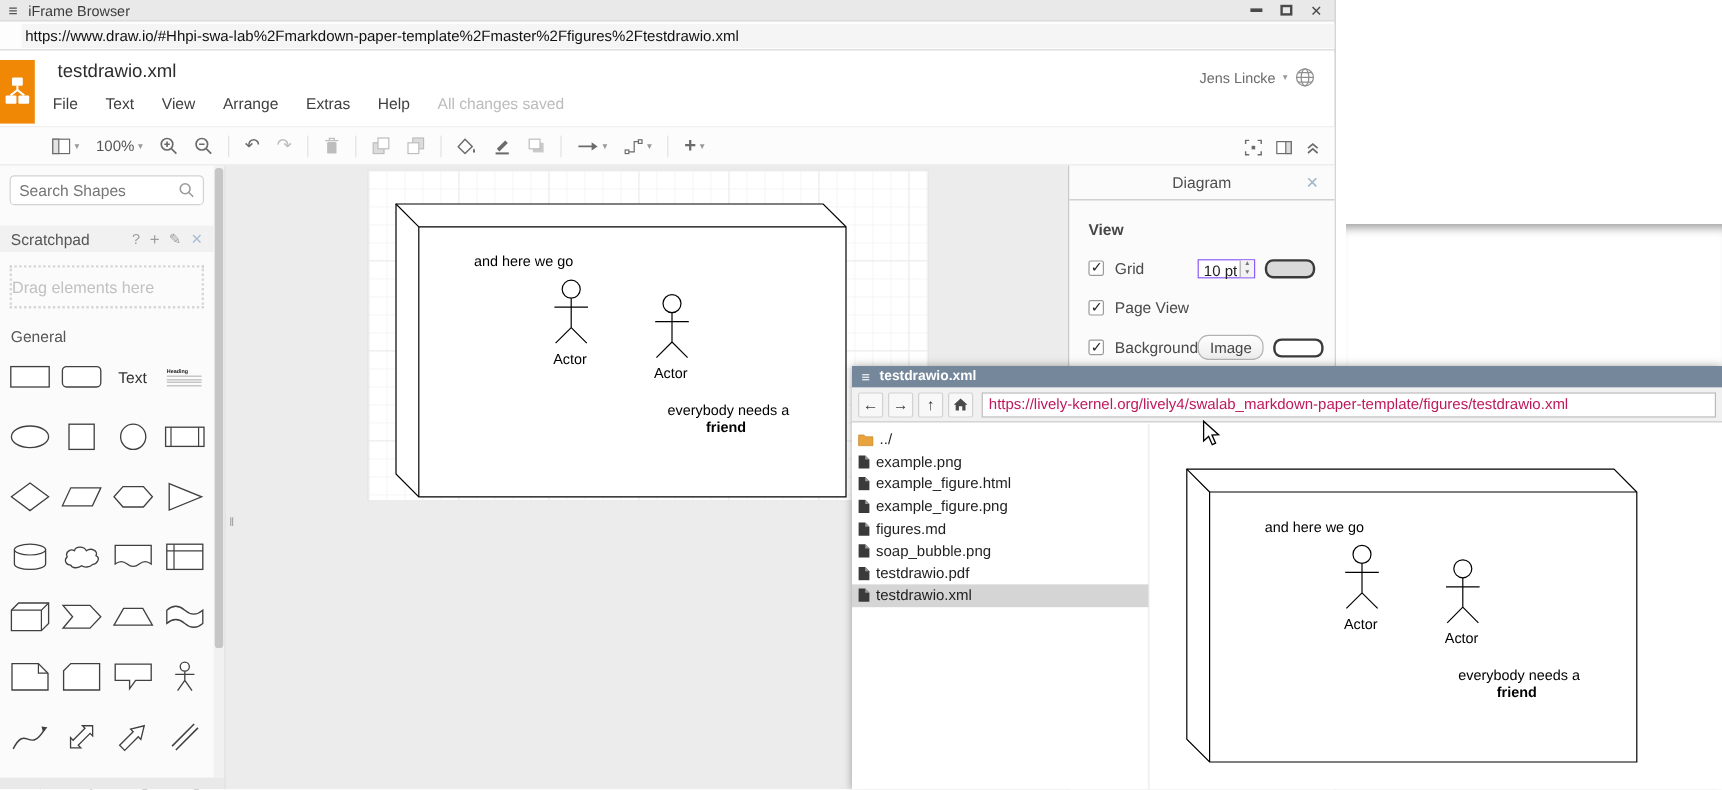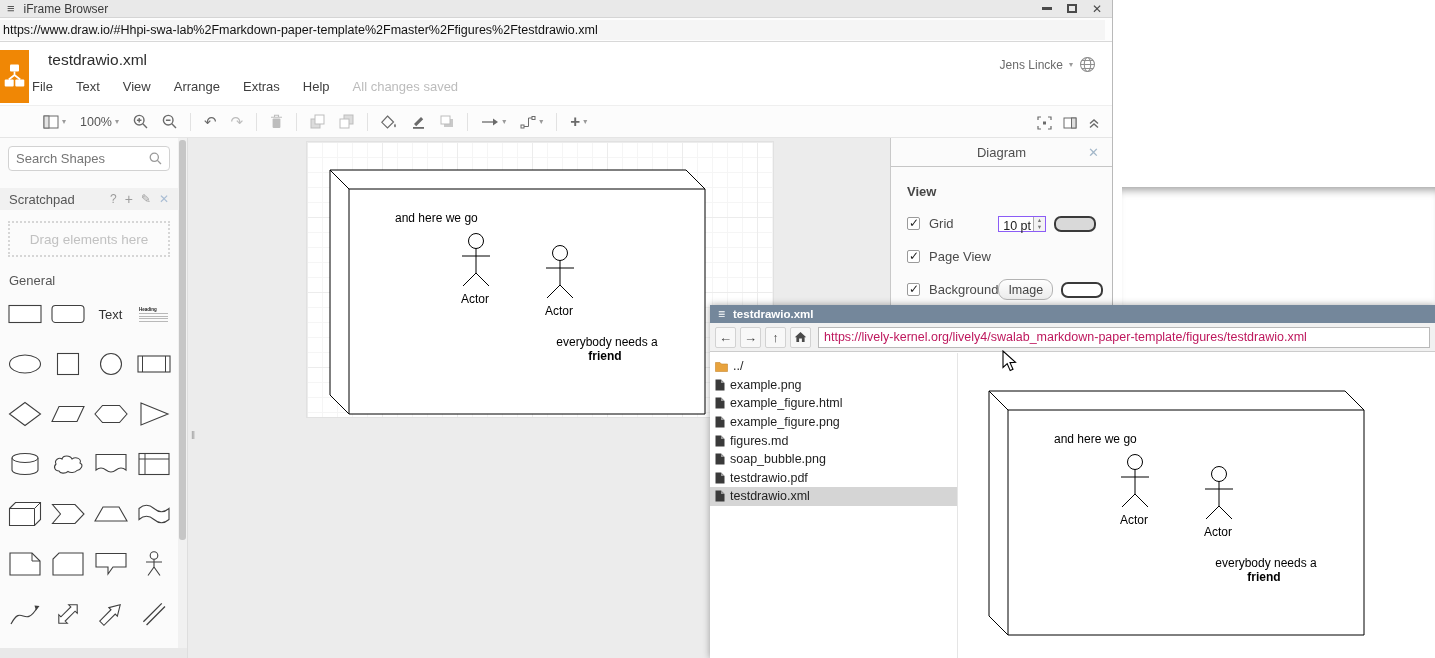--- a/index.html
+++ b/index.html
@@ -11,27 +11,27 @@
   
   .win-iframe { position:absolute; left:0; top:0; width:1113px; height:658px; background:#fff; border-right:1px solid #b9b9b9; }
   .if-titlebar { height:18px; background:#e9e9e9; border-bottom:1px solid #d5d5d5; display:flex; align-items:center; padding:0 10px 0 7px; gap:9px; }
   .hamburger { font-size:13px; color:#555; line-height:1; }
   .if-title { font-size:12px; color:#3b3b3b; }
   .winbtns { margin-left:auto; display:flex; gap:15px; align-items:center; }
   .wb-min { width:10px; height:3px; background:#4a4a4a; }
   .wb-max { width:10px; height:9px; border:2px solid #4a4a4a; }
   .wb-close { color:#4a4a4a; font-size:12px; font-weight:bold; line-height:1; }
   .if-urlbar { height:24px; background:#fdfdfd; border-bottom:1px solid #d8d8d8; display:flex; align-items:center; }
-  .if-url { width:1105px; height:20px; border:none; outline:none; background:#f5f5f5; font-family:inherit; font-size:12.5px; color:#111; padding:0 3px; }
+  .if-url { width:1105px; height:20px; border:none; outline:none; background:#f5f5f5; font-family:inherit; font-size:12.5px; color:#111; padding:0 3px;margin-left:18px; }
 
   
   .drawio { position:absolute; left:0; top:43px; width:1112px; height:615px; background:#fff; }
   .dw-logo { position:absolute; left:0; top:7px; width:29px; height:53px; background:#F08705; display:flex; align-items:center; justify-content:center; }
   .dw-title { position:absolute; left:48px; top:8px; font-size:15.5px; color:#2d2d2d; }
-  .dw-menubar { position:absolute; left:32px; top:36px; display:flex; gap:23px; font-size:13px; color:#3f3f3f; align-items:center; }
+  .dw-menubar { position:absolute; left:44px; top:36px; display:flex; gap:23px; font-size:13px; color:#3f3f3f; align-items:center; }
   .menu-item { cursor:default; }
   .dw-status { color:#bcbcbc; }
   .dw-user { position:absolute; right:16px; top:13px; display:flex; align-items:center; gap:6px; font-size:12px; color:#6a6a6a; }
   .caret { font-size:8px; color:#9a9a9a; }
 
   .dw-toolbar { position:absolute; left:0; top:62px; width:100%; height:33px; background:#fcfcfc;
                 border-top:1px solid #efefef; border-bottom:1px solid #e5e5e5; display:flex; align-items:center; padding-left:36px; }
   .tb-btn { display:flex; align-items:center; gap:3px; margin:0 7px; color:#6b6b6b; font-size:13px; }
   .tb-btn.disabled { color:#bdbdbd; }
   .tb-zoom { font-size:12.5px; color:#555; }
@@ -40,21 +40,21 @@
   .uglyph { font-size:15px; line-height:1; }
 
   
   .dw-sidebar { position:absolute; left:0; top:95px; width:178px; height:510px; background:#fbfbfb; }
   .search-row { padding:8px 8px 0; }
   .search-box { height:25px; background:#fff; border:1px solid #d2d2d2; border-radius:4px; display:flex; align-items:center; padding:0 7px; }
   .search-input { border:none; outline:none; background:transparent; flex:1; font-family:inherit; font-size:13px; color:#555; min-width:0; }
   .sp-header { height:22px; background:#f1f1f1; display:flex; align-items:center; padding:0 9px; color:#565656; font-size:13px; margin-top:17px; }
   .sp-icons { margin-left:auto; display:flex; gap:8px; color:#9c9c9c; font-size:12px; align-items:center; }
   .sp-close { color:#a9bdd4; font-size:12px; }
-  .drop-area { margin:11px 8px 0; height:36px; border:2px dotted #d6d6d6; display:flex; align-items:center; justify-content:center; color:#c1c1c1; font-size:13.5px; }
+  .drop-area { margin:11px 8px 0; height:36px; border:2px dotted #d6d6d6; display:flex; align-items:center; color:#c1c1c1; font-size:13.5px; }
   .gen-header { height:22px; display:flex; align-items:center; padding:0 9px; color:#565656; font-size:13px; margin-top:12px; }
   .shape-grid { display:grid; grid-template-columns:repeat(4,1fr); row-gap:24px; padding:10px 3px 0; justify-items:center; }
   .shape-cell { width:36px; height:26px; display:flex; align-items:center; justify-content:center; }
   .shape-cell svg { overflow:visible; }
   .txt-glyph { font-size:13px; color:#333; }
   .heading-glyph { width:29px; }
   .heading-glyph .hword { font-size:4.5px; font-weight:bold; color:#222; }
   .heading-glyph .hl { height:1px; background:#b9b9b9; margin-top:1.5px; }
   .sb-scroll { position:absolute; left:178px; top:95px; width:9px; height:510px; background:#f1f1f1; }
   .sb-thumb { position:absolute; left:1px; top:2px; width:7px; height:400px; background:#c6c6c6; border-radius:3px; }

